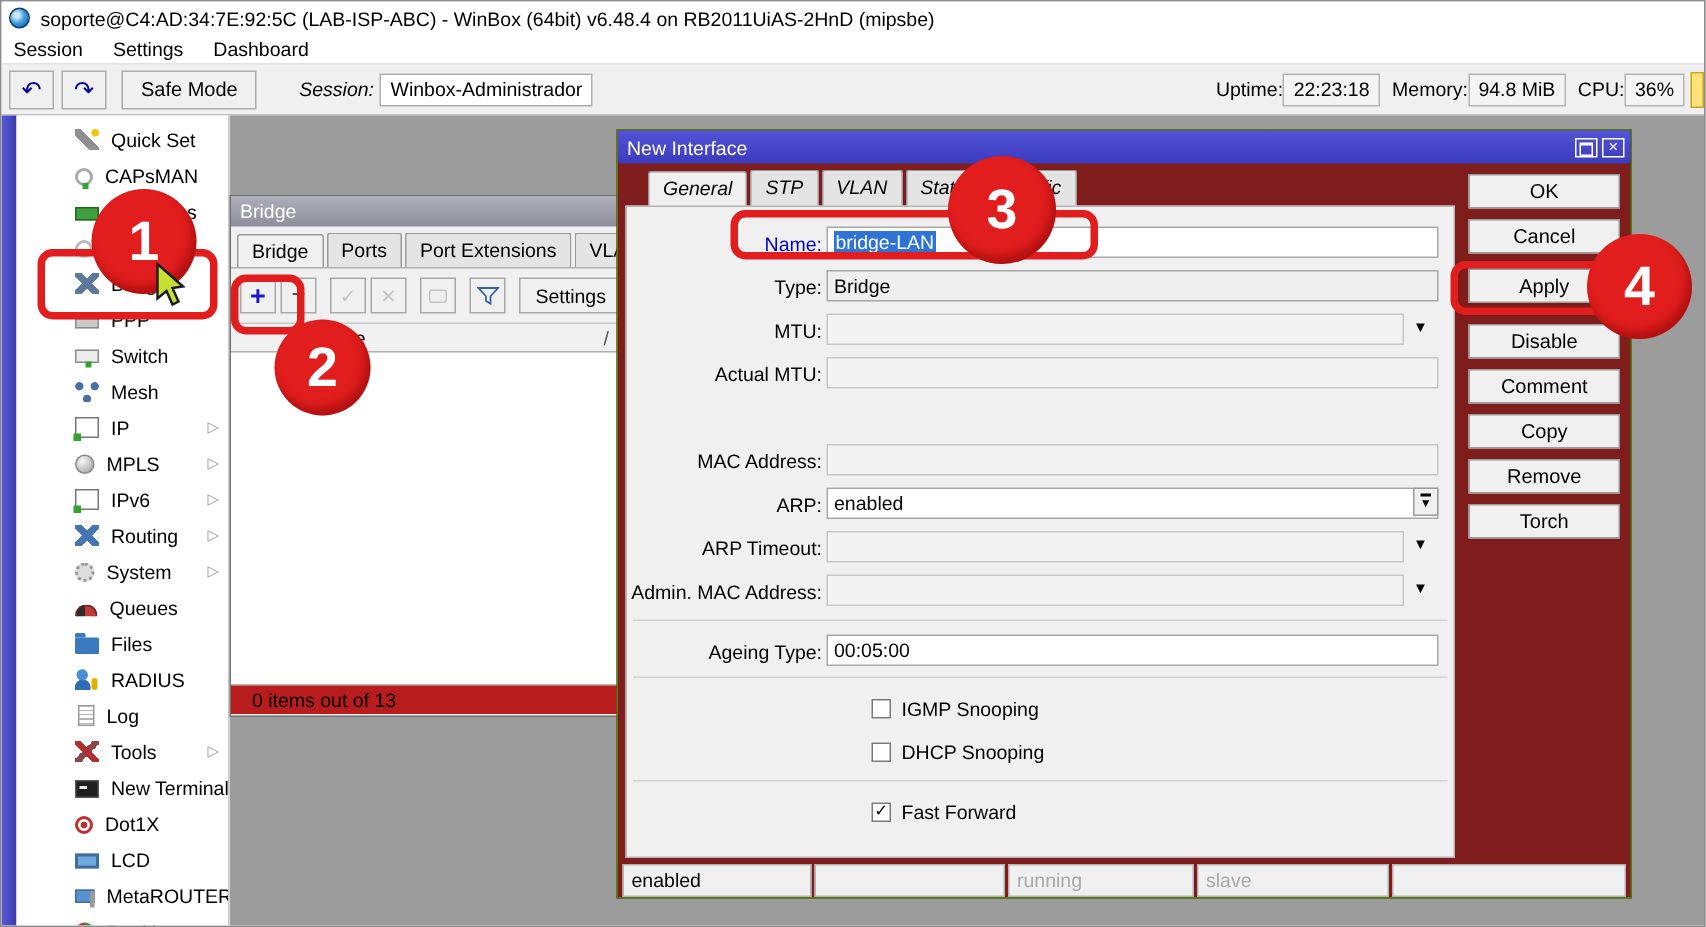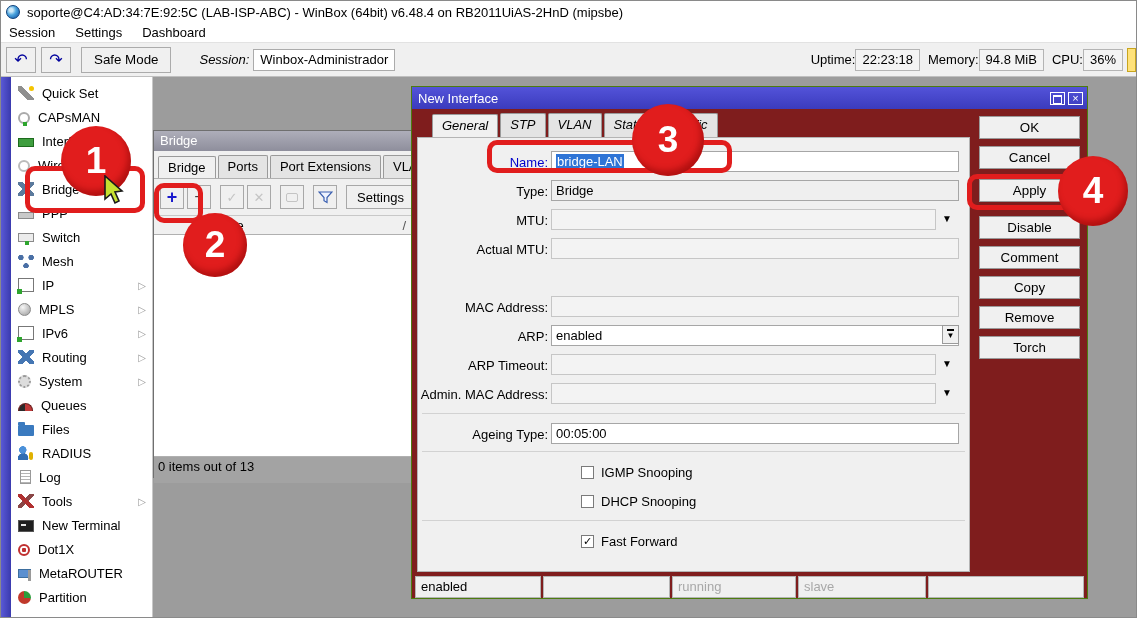--- a/index.html
+++ b/index.html
@@ -22,21 +22,21 @@
   .tb-field { height:22px; background:#fff; border:1px solid #ababab; padding:2px 6px; margin-left:4px; white-space:nowrap; }
   .tb-right { margin-left:auto; display:flex; align-items:center; }
   .tb-stat-label { margin-left:8px; }
   .tb-stat { height:22px; background:#f4f4f4; border:1px solid #b4b4b4; padding:2px 6px; white-space:nowrap; }
   .tb-yellow { width:9px; height:24px; background:#ffe27a; border:1px solid #c8a51e; margin-left:4px; }
 
   
   .workspace { position:absolute; left:152px; top:76px; right:0; bottom:0; background:#9c9c9c; }
   .stripe { position:absolute; left:0; top:76px; width:10px; bottom:0; background:linear-gradient(90deg,#5a5ad6,#3a3aae); }
   .sidebar { position:absolute; left:10px; top:76px; width:142px; bottom:0; background:#fff; border-right:1px solid #c8c8c8; padding-top:4px; overflow:hidden; }
-  .side-item { height:24px; display:flex; align-items:center; cursor:default; }
+  .side-item { height:24px; display:flex; align-items:center; cursor:default;margin-left:32px; }
   .side-label { white-space:nowrap; }
   .side-arrow { margin-left:auto; margin-right:6px; color:#9a9a9a; font-size:10px; }
 
   
   .si { display:inline-block; width:16px; height:14px; margin:0 8px 0 7px; position:relative; flex:none; }
   .i-quickset { background:linear-gradient(45deg,transparent 32%,#8f8f8f 32% 58%,transparent 58%); }
   .i-quickset::after { content:""; position:absolute; right:0; top:0; width:5px; height:5px; background:#f4c400; border-radius:50%; }
   .i-capsman { border:2px solid #aaa; border-radius:50%; width:12px; height:12px; margin-top:1px; }
   .i-capsman::after { content:""; position:absolute; left:3px; bottom:-4px; width:4px; height:4px; background:#2ea52e; }
   .i-interfaces { background:#3f9e3f; border:1px solid #1d6b1d; height:9px; margin-top:2px; }
@@ -78,21 +78,21 @@
   .bw-btn { width:24px; height:24px; border:1px solid #a8a8a8; background:#f0f0f0; display:flex; align-items:center; justify-content:center; flex:none; }
   .bw-plus { color:#1a1acd; font-size:18px; font-weight:bold; }
   .bw-minus { color:#3a3a3a; font-size:16px; }
   .bw-dis { color:#c4c4c4; font-size:13px; }
   .commentbox { width:12px; height:9px; border:1px solid #c4c4c4; border-radius:2px; }
   .bw-settings { height:24px; border:1px solid #a8a8a8; background:#f0f0f0; padding:0 10px; margin-left:9px; display:flex; align-items:center; white-space:nowrap; }
   .bw-header { height:20px; border-top:1px solid #c8c8c8; border-bottom:1px solid #b0b0b0; background:#f0f0f0; position:relative; }
   .bw-colname { position:absolute; left:55px; top:2px; }
   .bw-sort { position:absolute; right:6px; top:2px; color:#555; }
   .bw-list { height:222px; background:#fff; border-bottom:1px solid #b0b0b0; }
-  .bw-status { height:26px; padding:2px 4px; background:#a3a3a3; }
+  .bw-status { height:19px; padding:2px 14px; background:#b91c1c; }
 
   
   .dlg { position:absolute; left:410px; top:85px; width:677px; height:513px; background:#7f1d1d; border:1px solid #4d7c0f; z-index:2; }
   .dlg-title { height:22px; background:linear-gradient(#5353d9,#3b3bbd); color:#fff; display:flex; align-items:center; padding:0 4px 0 6px; }
   .dlg-title-btns { margin-left:auto; display:flex; gap:3px; }
   .dtb { width:15px; height:13px; border:1px solid #fff; color:#fff; font-size:11px; line-height:11px; text-align:center; }
   .dtb-max::after { content:""; display:block; margin:2px auto 0; width:7px; height:6px; border:1px solid #fff; border-top-width:2px; }
   .dlg-tabs { position:absolute; left:20px; top:26px; height:25px; display:flex;font-style:italic; }
   .dlg-content { position:absolute; left:5px; top:50px; width:553px; height:435px; border:1px solid #b4b4b4; background:#f0f0f0; }
   .frow { position:absolute; height:22px; display:flex; align-items:center; }
@@ -243,20 +243,24 @@
       </div>
     <div class="side-item">
         <span class="si i-terminal"></span>
         <span class="side-label">New Terminal</span>
       </div>
     <div class="side-item">
         <span class="si i-dot1x"></span>
         <span class="side-label">Dot1X</span>
       </div>
     <div class="side-item">
+        <span class="si i-lcd"></span>
+        <span class="side-label">LCD</span>
+      </div>
+    <div class="side-item">
         <span class="si i-metarouter"></span>
         <span class="side-label">MetaROUTER</span>
       </div>
     <div class="side-item">
         <span class="si i-partition"></span>
         <span class="side-label">Partition</span>
       </div>
   </div>
 
   <div class="bridge-win">

